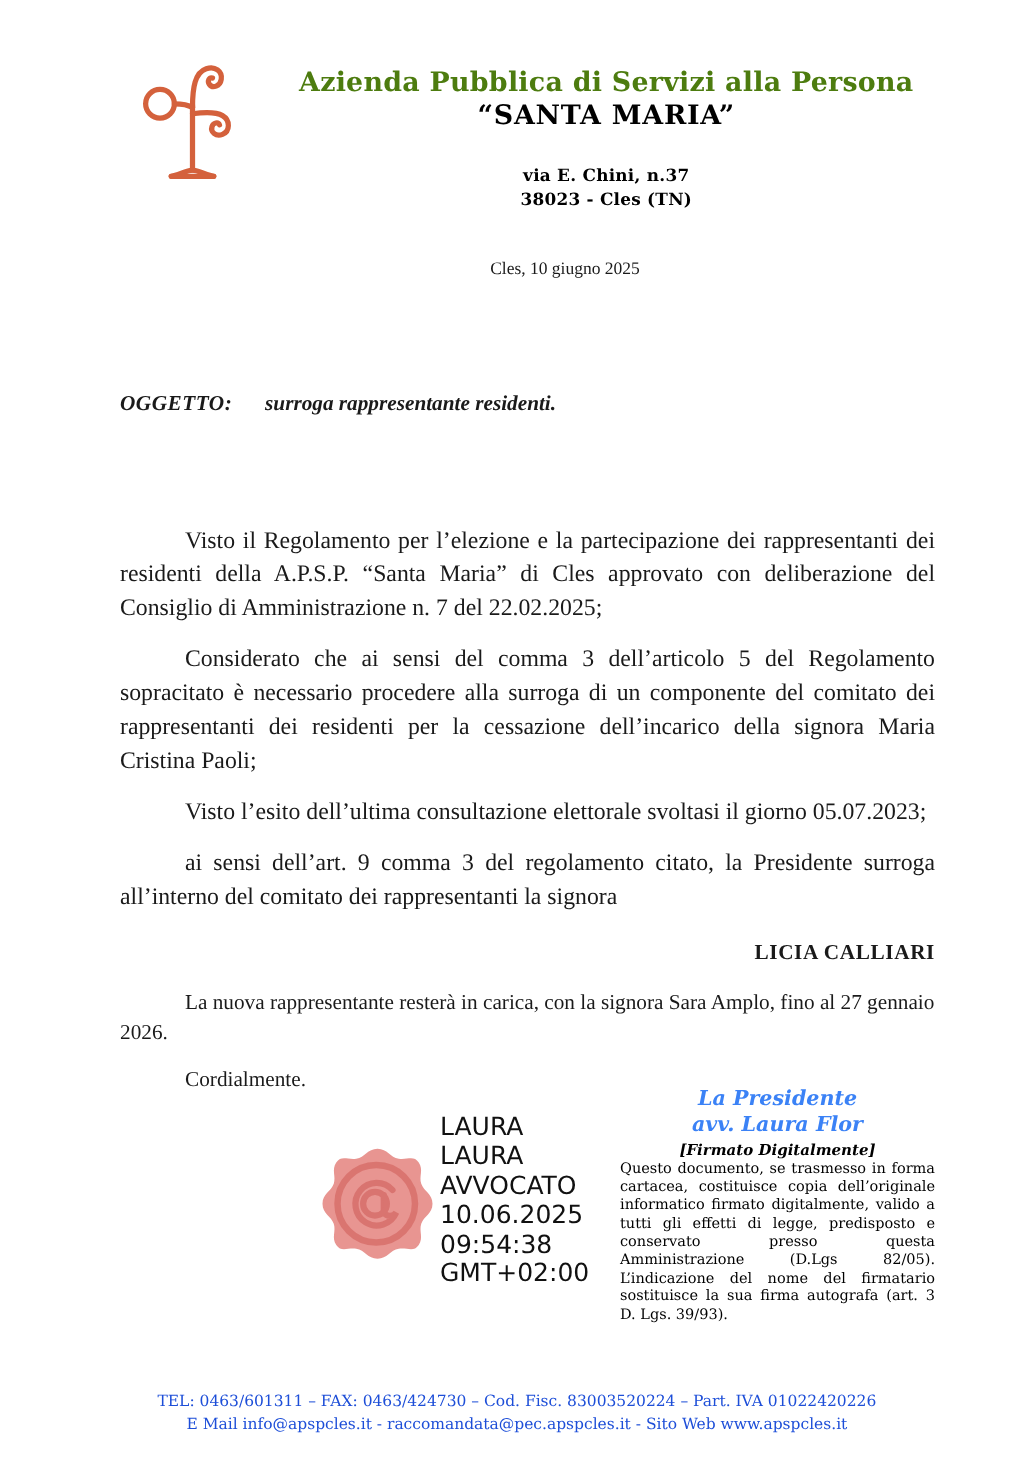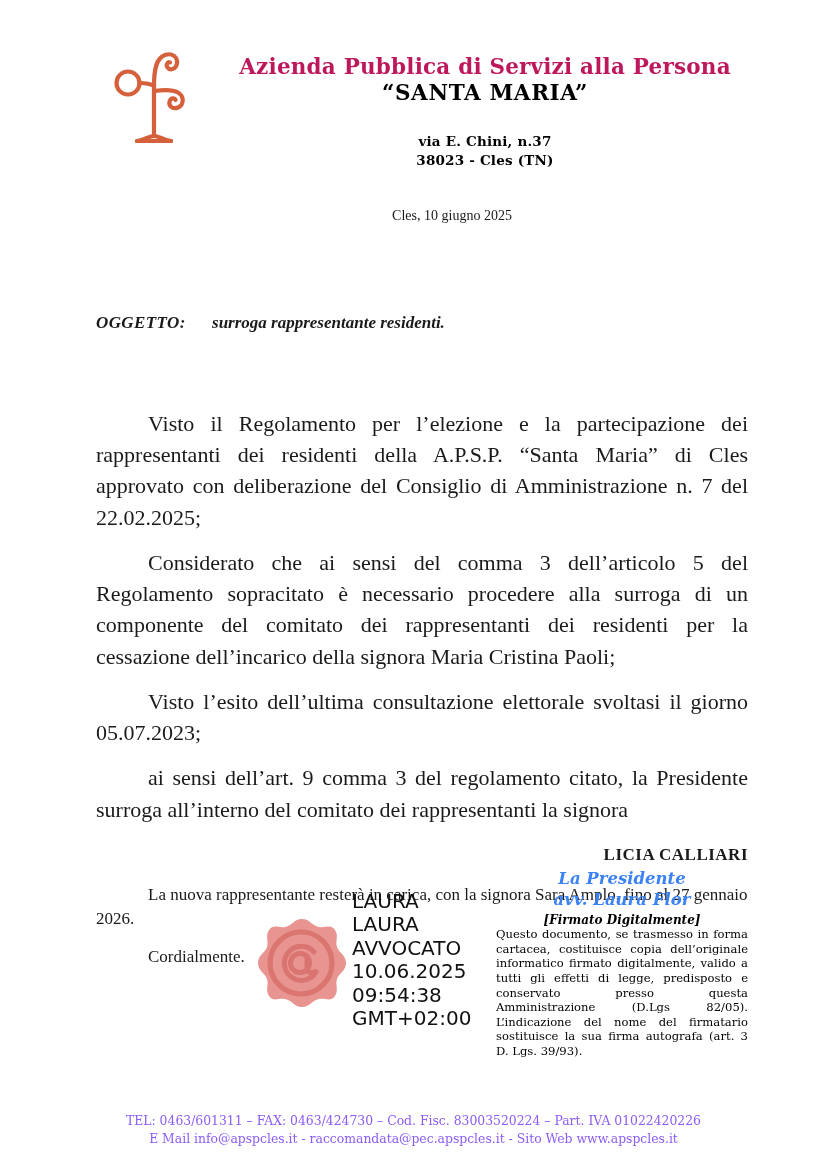--- a/index.html
+++ b/index.html
@@ -44,21 +44,21 @@
     top: 14px;
     width: 530px;
     text-align: center;
   }
   .org-name {
     font-family: "DejaVu Serif", "Liberation Serif", serif;
     font-weight: bold;
     font-size: 21.5px;
     line-height: 1.22;
     letter-spacing: 0.2px;
-    color: #be185d;
+    color: #4d7c0f;
     white-space: nowrap;
   }
   .org-name2 {
     font-family: "DejaVu Serif", "Liberation Serif", serif;
     font-weight: bold;
     font-size: 21.5px;
     line-height: 1.22;
     letter-spacing: 0.6px;
     color: #000;
   }
@@ -107,24 +107,24 @@
   
   .body-text {
     position: absolute;
     left: 96px;
     top: 408px;
     width: 652px;
   }
   .para {
     text-align: justify;
     text-justify: inter-word;
-    font-size: 22px;
+    font-size: 19px;
     line-height: 1.42;
     text-indent: 52px;
-    margin: 0 0 14px 0;
+    margin: 12px 0 14px 0;
   }
   .para-center {
     text-align: right;
     text-indent: 0;
     font-weight: bold;
     font-size: 17px;
     letter-spacing: 0.5px;
     margin: 20px 0 18px 0;
   }
   .para-plain {
@@ -208,21 +208,21 @@
   
   .footer {
     position: absolute;
     left: 0;
     top: 1112px;
     width: 827px;
     text-align: center;
     font-family: "DejaVu Serif", "Liberation Serif", serif;
     font-size: 12.4px;
     line-height: 1.42;
-    color: #8b5cf6;
+    color: #1d4ed8;
   }
 </style>
 </head>
 <body>
 
 <div class="page">
 
   <div class="letterhead">
 
     <div class="logo-wrap">

